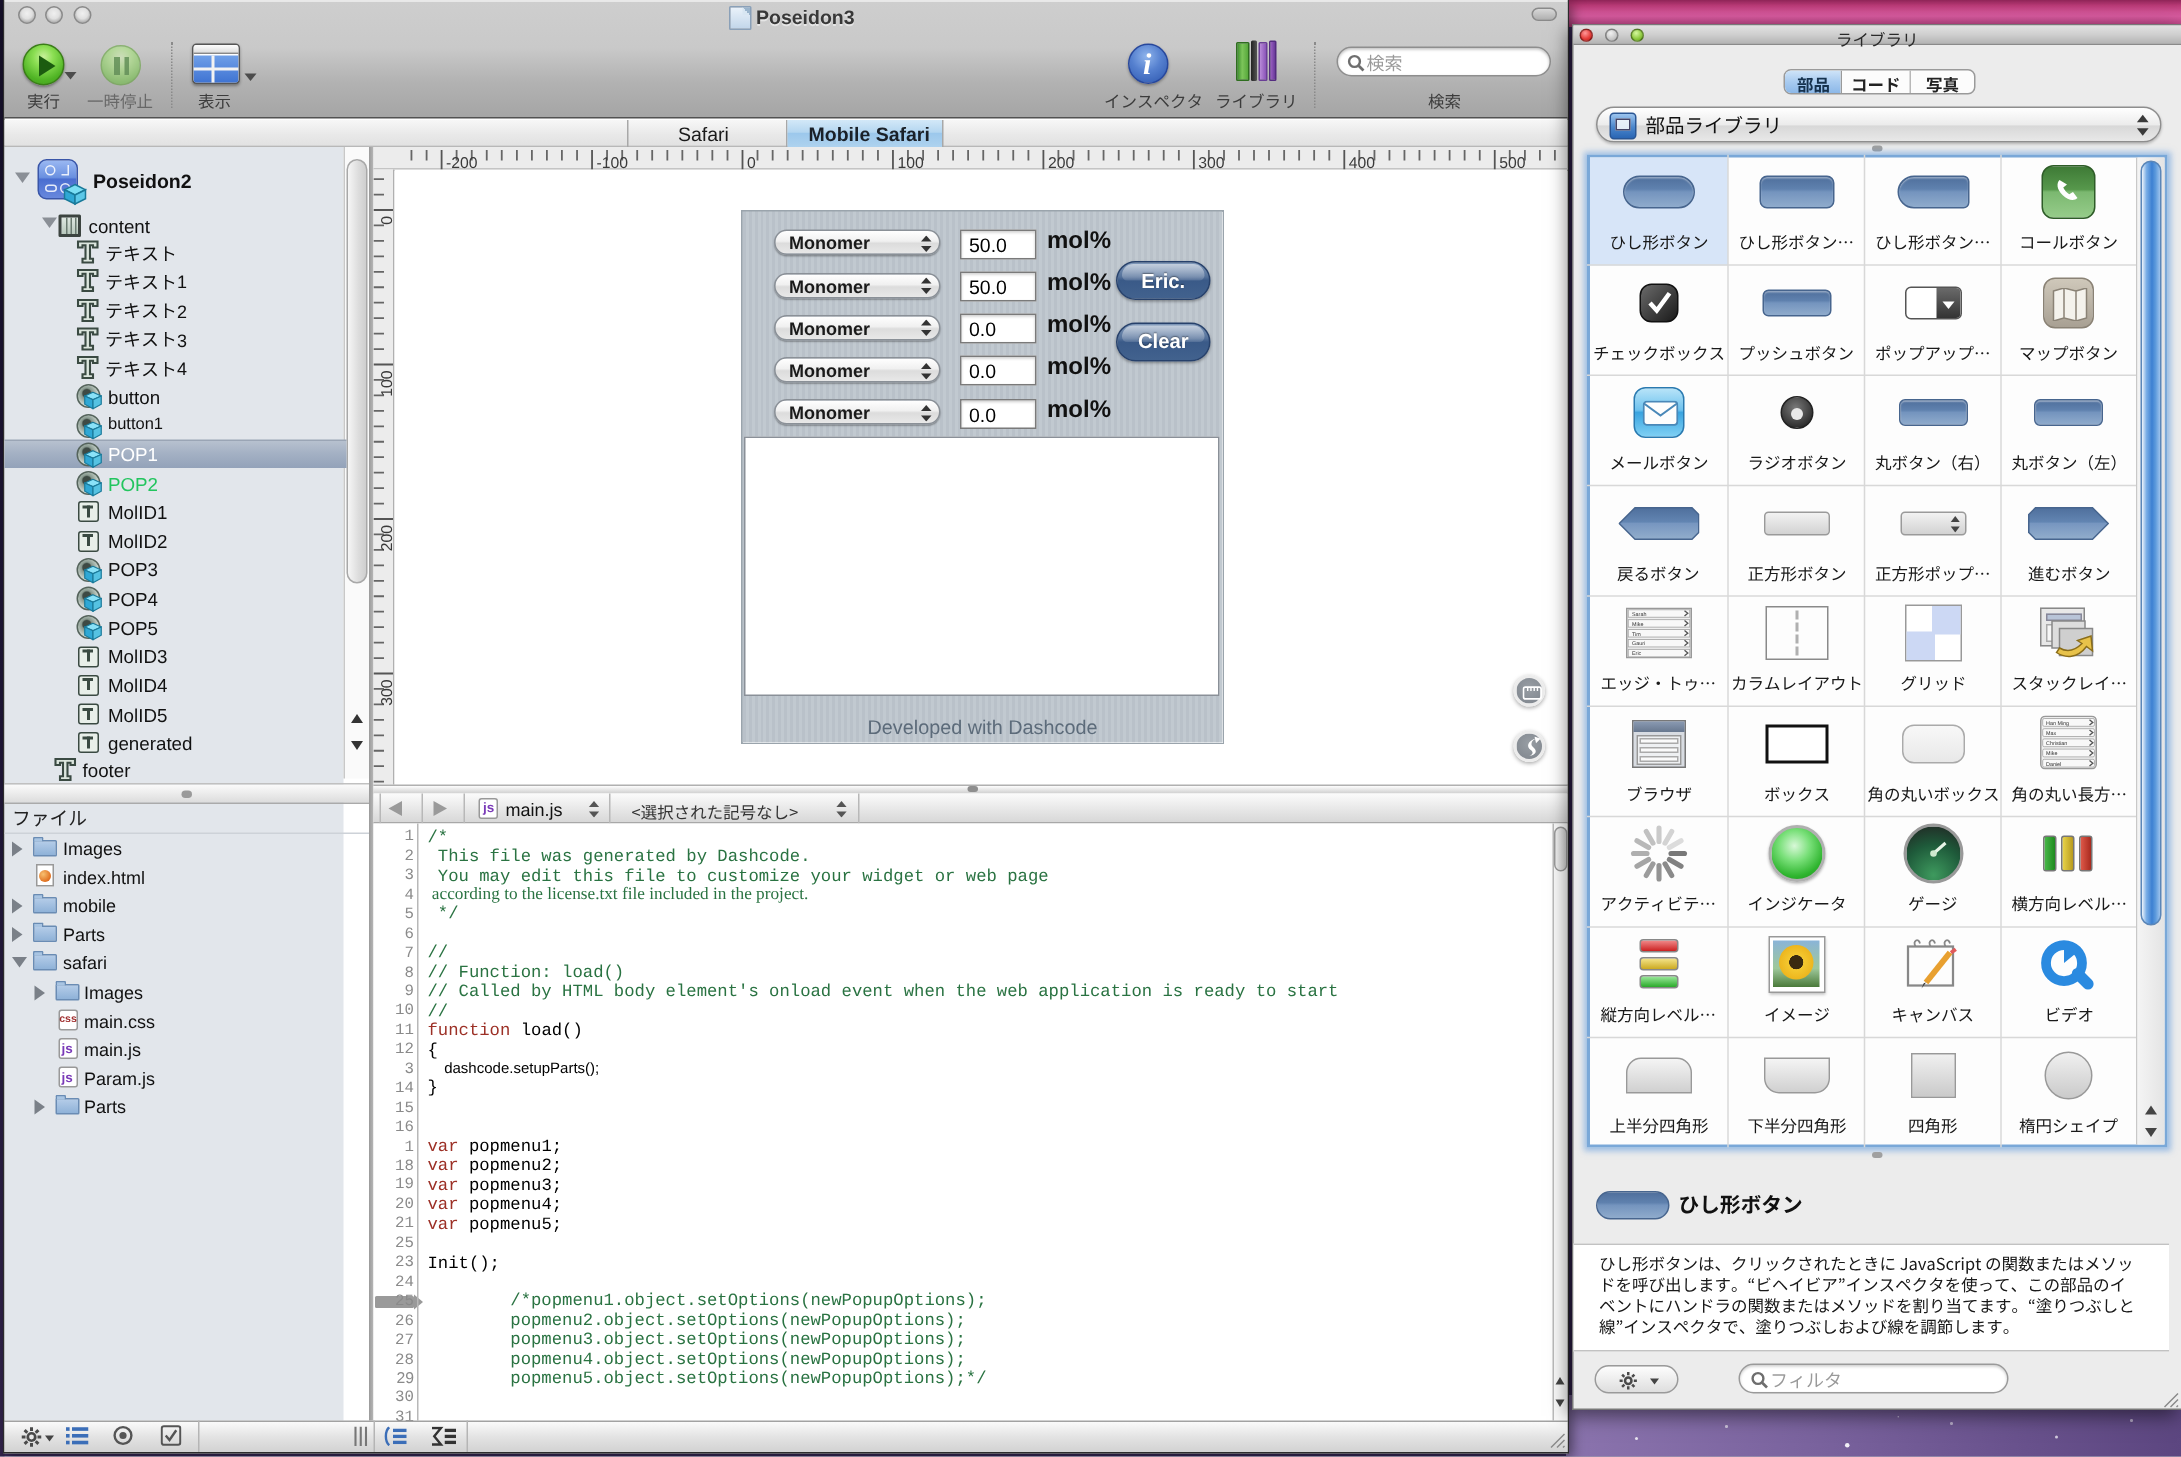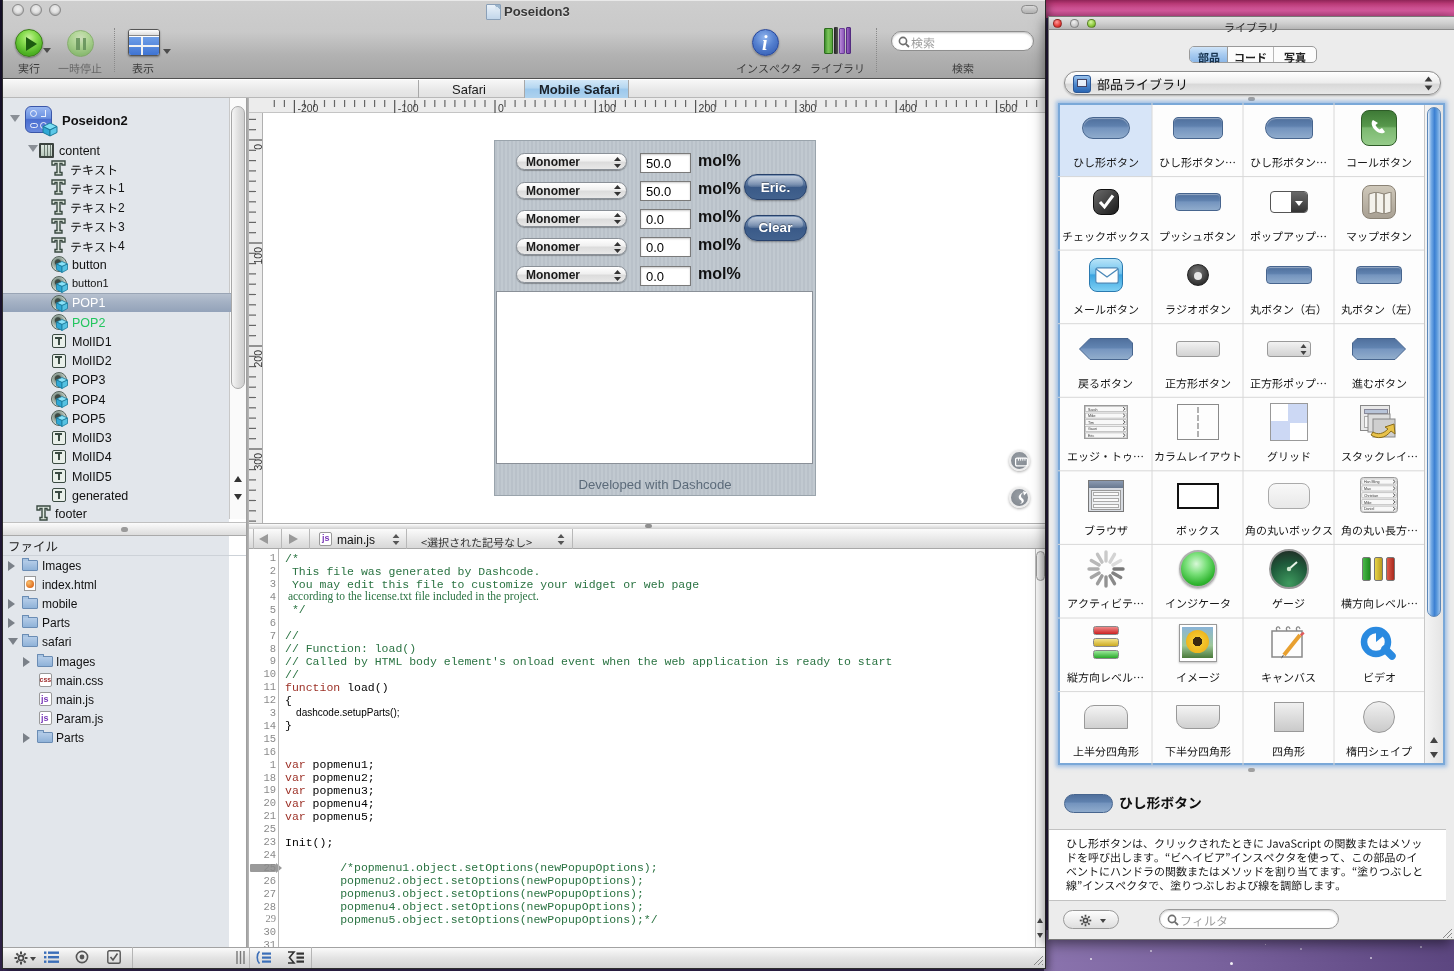--- a/index.html
+++ b/index.html
@@ -635,21 +635,21 @@
 <div class="ab" style="left:285px;top:835.5px;font-family:'Liberation Mono',monospace;font-size:11.5px;white-space:pre"><span style="color:#000">Init();</span></div>
 <div class="ab" style="left:249px;top:848.9000000000001px;width:27px;text-align:right;font-family:'Liberation Mono',monospace;font-size:10.5px;color:#8a8a8a">24</div>
 <div class="ab" style="left:249px;top:861.8000000000001px;width:27px;text-align:right;font-family:'Liberation Mono',monospace;font-size:10.5px;color:#8a8a8a">25</div>
 <div class="ab" style="left:285px;top:861.3000000000001px;font-family:'Liberation Mono',monospace;font-size:11.5px;white-space:pre"><span style="color:#2a7342">&nbsp;&nbsp;&nbsp;&nbsp;&nbsp;&nbsp;&nbsp;&nbsp;/*popmenu1.object.setOptions(newPopupOptions);</span></div>
 <div class="ab" style="left:249px;top:874.7px;width:27px;text-align:right;font-family:'Liberation Mono',monospace;font-size:10.5px;color:#8a8a8a">26</div>
 <div class="ab" style="left:285px;top:874.2px;font-family:'Liberation Mono',monospace;font-size:11.5px;white-space:pre"><span style="color:#2a7342">&nbsp;&nbsp;&nbsp;&nbsp;&nbsp;&nbsp;&nbsp;&nbsp;popmenu2.object.setOptions(newPopupOptions);</span></div>
 <div class="ab" style="left:249px;top:887.6000000000001px;width:27px;text-align:right;font-family:'Liberation Mono',monospace;font-size:10.5px;color:#8a8a8a">27</div>
 <div class="ab" style="left:285px;top:887.1000000000001px;font-family:'Liberation Mono',monospace;font-size:11.5px;white-space:pre"><span style="color:#2a7342">&nbsp;&nbsp;&nbsp;&nbsp;&nbsp;&nbsp;&nbsp;&nbsp;popmenu3.object.setOptions(newPopupOptions);</span></div>
 <div class="ab" style="left:249px;top:900.5px;width:27px;text-align:right;font-family:'Liberation Mono',monospace;font-size:10.5px;color:#8a8a8a">28</div>
 <div class="ab" style="left:285px;top:900.0px;font-family:'Liberation Mono',monospace;font-size:11.5px;white-space:pre"><span style="color:#2a7342">&nbsp;&nbsp;&nbsp;&nbsp;&nbsp;&nbsp;&nbsp;&nbsp;popmenu4.object.setOptions(newPopupOptions);</span></div>
-<div class="ab" style="left:249px;top:913.4000000000001px;width:27px;text-align:right;font-family:Liberation Serif, serif;font-size:10.5px;color:#8a8a8a">29</div>
+<div class="ab" style="left:249px;top:913.4000000000001px;width:27px;text-align:right;font-family:Liberation Sans, sans-serif;font-size:10.5px;color:#8a8a8a">29</div>
 <div class="ab" style="left:285px;top:912.9000000000001px;font-family:'Liberation Mono',monospace;font-size:11.5px;white-space:pre"><span style="color:#2a7342">&nbsp;&nbsp;&nbsp;&nbsp;&nbsp;&nbsp;&nbsp;&nbsp;popmenu5.object.setOptions(newPopupOptions);*/</span></div>
 <div class="ab" style="left:249px;top:926.3000000000001px;width:27px;text-align:right;font-family:'Liberation Mono',monospace;font-size:10.5px;color:#8a8a8a">30</div>
 <div class="ab" style="left:249px;top:939.2px;width:27px;text-align:right;font-family:'Liberation Mono',monospace;font-size:10.5px;color:#8a8a8a">31</div>
 <div class="ab " style="left:278px;top:549px;width:1px;height:398px;background:#b8b8b8"></div>
 <div class="ab " style="left:1035px;top:549px;width:10px;height:398px;background:#fafafa;border-left:1px solid #bbb"></div>
 <div class="ab " style="left:1036px;top:551px;width:9px;height:30px;border-radius:4.5px;background:linear-gradient(90deg,#f2f2f2,#d0d0d0);border:1px solid #9a9a9a"></div>
 <div class="ab" style="left:1037px;top:918px;width:0;height:0;border-bottom:5px solid #444;border-left:3.5px solid transparent;border-right:3.5px solid transparent"></div>
 <div class="ab" style="left:1037px;top:933px;width:0;height:0;border-top:5px solid #444;border-left:3.5px solid transparent;border-right:3.5px solid transparent"></div>
 <div class="ab " style="left:3px;top:947px;width:1042px;height:21px;background:linear-gradient(180deg,#fafafa,#e3e3e3 50%,#d2d2d2);border-top:1px solid #a2a2a2"></div>
 <svg class="ab" style="left:14px;top:951px" width="14" height="14" viewBox="0 0 14 14">

